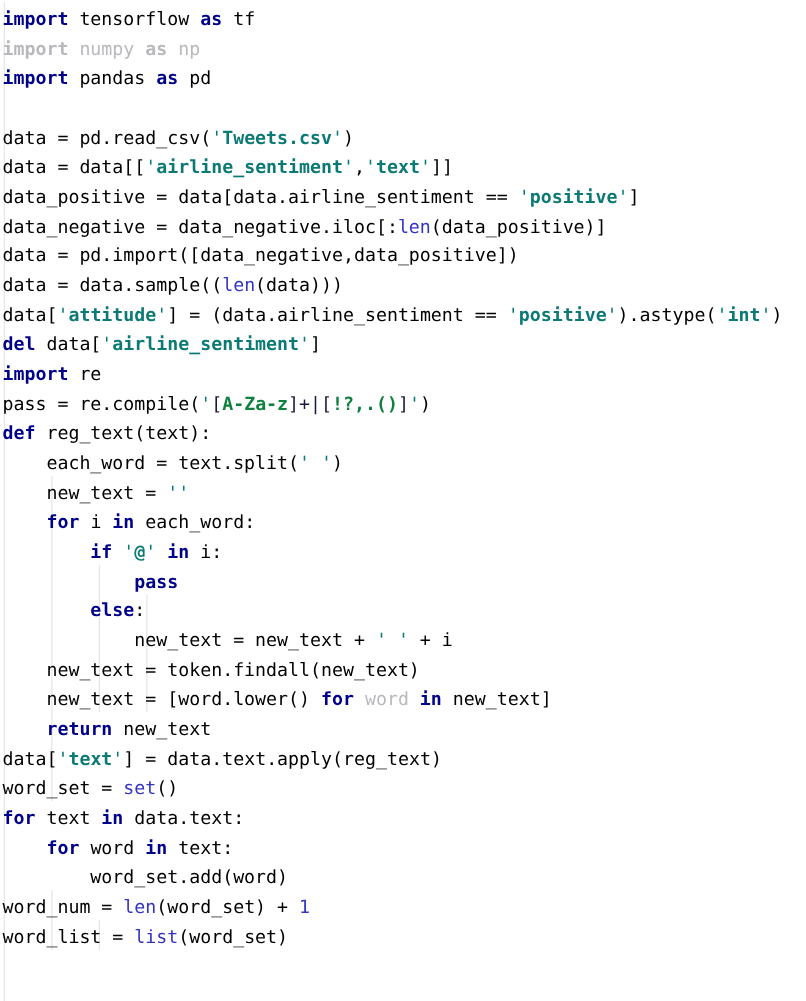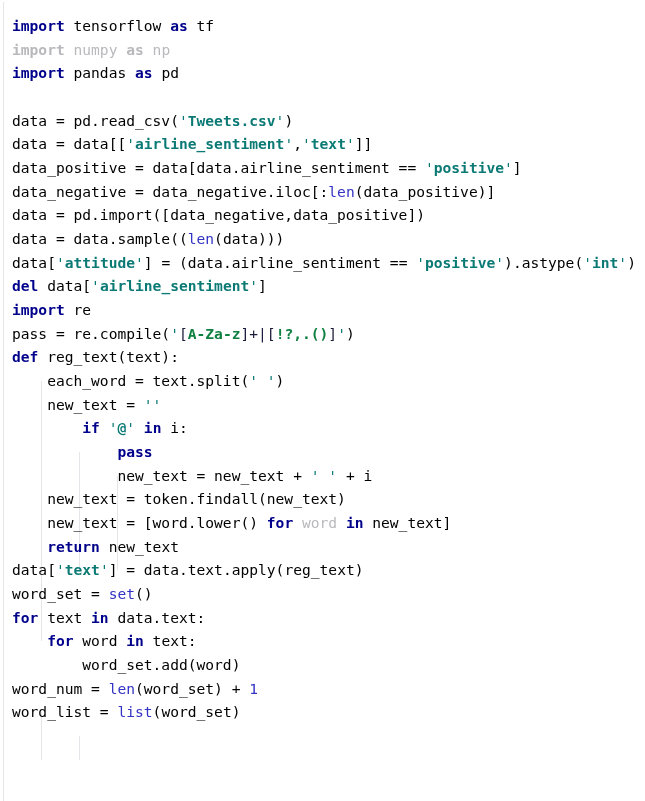--- a/index.html
+++ b/index.html
@@ -12,21 +12,21 @@
     width: 645px;
     height: 801px;
     overflow: hidden;
     font-family: "DejaVu Sans Mono", "Liberation Mono", monospace;
   }
   #code-editor {
     position: relative;
     width: 645px;
     height: 671px;
     background: #ffffff;
-    padding: 12px;
+    padding: 2px;
     box-sizing: border-box;
   }
   .guides {
     position: absolute;
     left: 0; top: 0;
     width: 645px; height: 801px;
     pointer-events: none;
     z-index: 0;
   }
   .guide {
@@ -84,22 +84,24 @@
       <div class="code-line"><span class="tok-plain">data_negative = data_negative.iloc[:</span><span class="tok-builtin">len</span><span class="tok-plain">(data_positive)]</span></div>
       <div class="code-line"><span class="tok-plain">data = pd.import([data_negative,data_positive])</span></div>
       <div class="code-line"><span class="tok-plain">data = data.sample((</span><span class="tok-builtin">len</span><span class="tok-plain">(data)))</span></div>
       <div class="code-line"><span class="tok-plain">data[</span><span class="tok-quote">'</span><span class="tok-str">attitude</span><span class="tok-quote">'</span><span class="tok-plain">] = (data.airline_sentiment == </span><span class="tok-quote">'</span><span class="tok-str">positive</span><span class="tok-quote">'</span><span class="tok-plain">).astype(</span><span class="tok-quote">'</span><span class="tok-str">int</span><span class="tok-quote">'</span><span class="tok-plain">)</span></div>
       <div class="code-line"><span class="tok-kw">del</span><span class="tok-plain"> data[</span><span class="tok-quote">'</span><span class="tok-str">airline_sentiment</span><span class="tok-quote">'</span><span class="tok-plain">]</span></div>
       <div class="code-line"><span class="tok-kw">import</span><span class="tok-plain"> re</span></div>
       <div class="code-line"><span class="tok-plain">pass = re.compile(</span><span class="tok-quote">'</span><span class="tok-rep">[</span><span class="tok-re">A-Za-z</span><span class="tok-rep">]+|[</span><span class="tok-re">!?,.()</span><span class="tok-rep">]</span><span class="tok-quote">'</span><span class="tok-plain">)</span></div>
       <div class="code-line"><span class="tok-kw">def</span><span class="tok-plain"> reg_text(text):</span></div>
       <div class="code-line"><span class="tok-plain">    each_word = text.split(</span><span class="tok-quote">' '</span><span class="tok-plain">)</span></div>
       <div class="code-line"><span class="tok-plain">    new_text = </span><span class="tok-quote">''</span></div>
+      <div class="code-line"><span class="tok-plain">    </span><span class="tok-kw">for</span><span class="tok-plain"> i </span><span class="tok-kw">in</span><span class="tok-plain"> each_word:</span></div>
       <div class="code-line"><span class="tok-plain">        </span><span class="tok-kw">if</span><span class="tok-plain"> </span><span class="tok-quote">'</span><span class="tok-str">@</span><span class="tok-quote">'</span><span class="tok-plain"> </span><span class="tok-kw">in</span><span class="tok-plain"> i:</span></div>
       <div class="code-line"><span class="tok-plain">            </span><span class="tok-kw">pass</span></div>
+      <div class="code-line"><span class="tok-plain">        </span><span class="tok-kw">else</span><span class="tok-plain">:</span></div>
       <div class="code-line"><span class="tok-plain">            new_text = new_text + </span><span class="tok-quote">' '</span><span class="tok-plain"> + i</span></div>
       <div class="code-line"><span class="tok-plain">    new_text = token.findall(new_text)</span></div>
       <div class="code-line"><span class="tok-plain">    new_text = [word.lower() </span><span class="tok-kw">for</span><span class="tok-dim2"> word </span><span class="tok-kw">in</span><span class="tok-plain"> new_text]</span></div>
       <div class="code-line"><span class="tok-plain">    </span><span class="tok-kw">return</span><span class="tok-plain"> new_text</span></div>
       <div class="code-line"><span class="tok-plain">data[</span><span class="tok-quote">'</span><span class="tok-str">text</span><span class="tok-quote">'</span><span class="tok-plain">] = data.text.apply(reg_text)</span></div>
       <div class="code-line"><span class="tok-plain">word_set = </span><span class="tok-builtin">set</span><span class="tok-plain">()</span></div>
       <div class="code-line"><span class="tok-kw">for</span><span class="tok-plain"> text </span><span class="tok-kw">in</span><span class="tok-plain"> data.text:</span></div>
       <div class="code-line"><span class="tok-plain">    </span><span class="tok-kw">for</span><span class="tok-plain"> word </span><span class="tok-kw">in</span><span class="tok-plain"> text:</span></div>
       <div class="code-line"><span class="tok-plain">        word_set.add(word)</span></div>
       <div class="code-line"><span class="tok-plain">word_num = </span><span class="tok-builtin">len</span><span class="tok-plain">(word_set) + </span><span class="tok-num">1</span></div>

